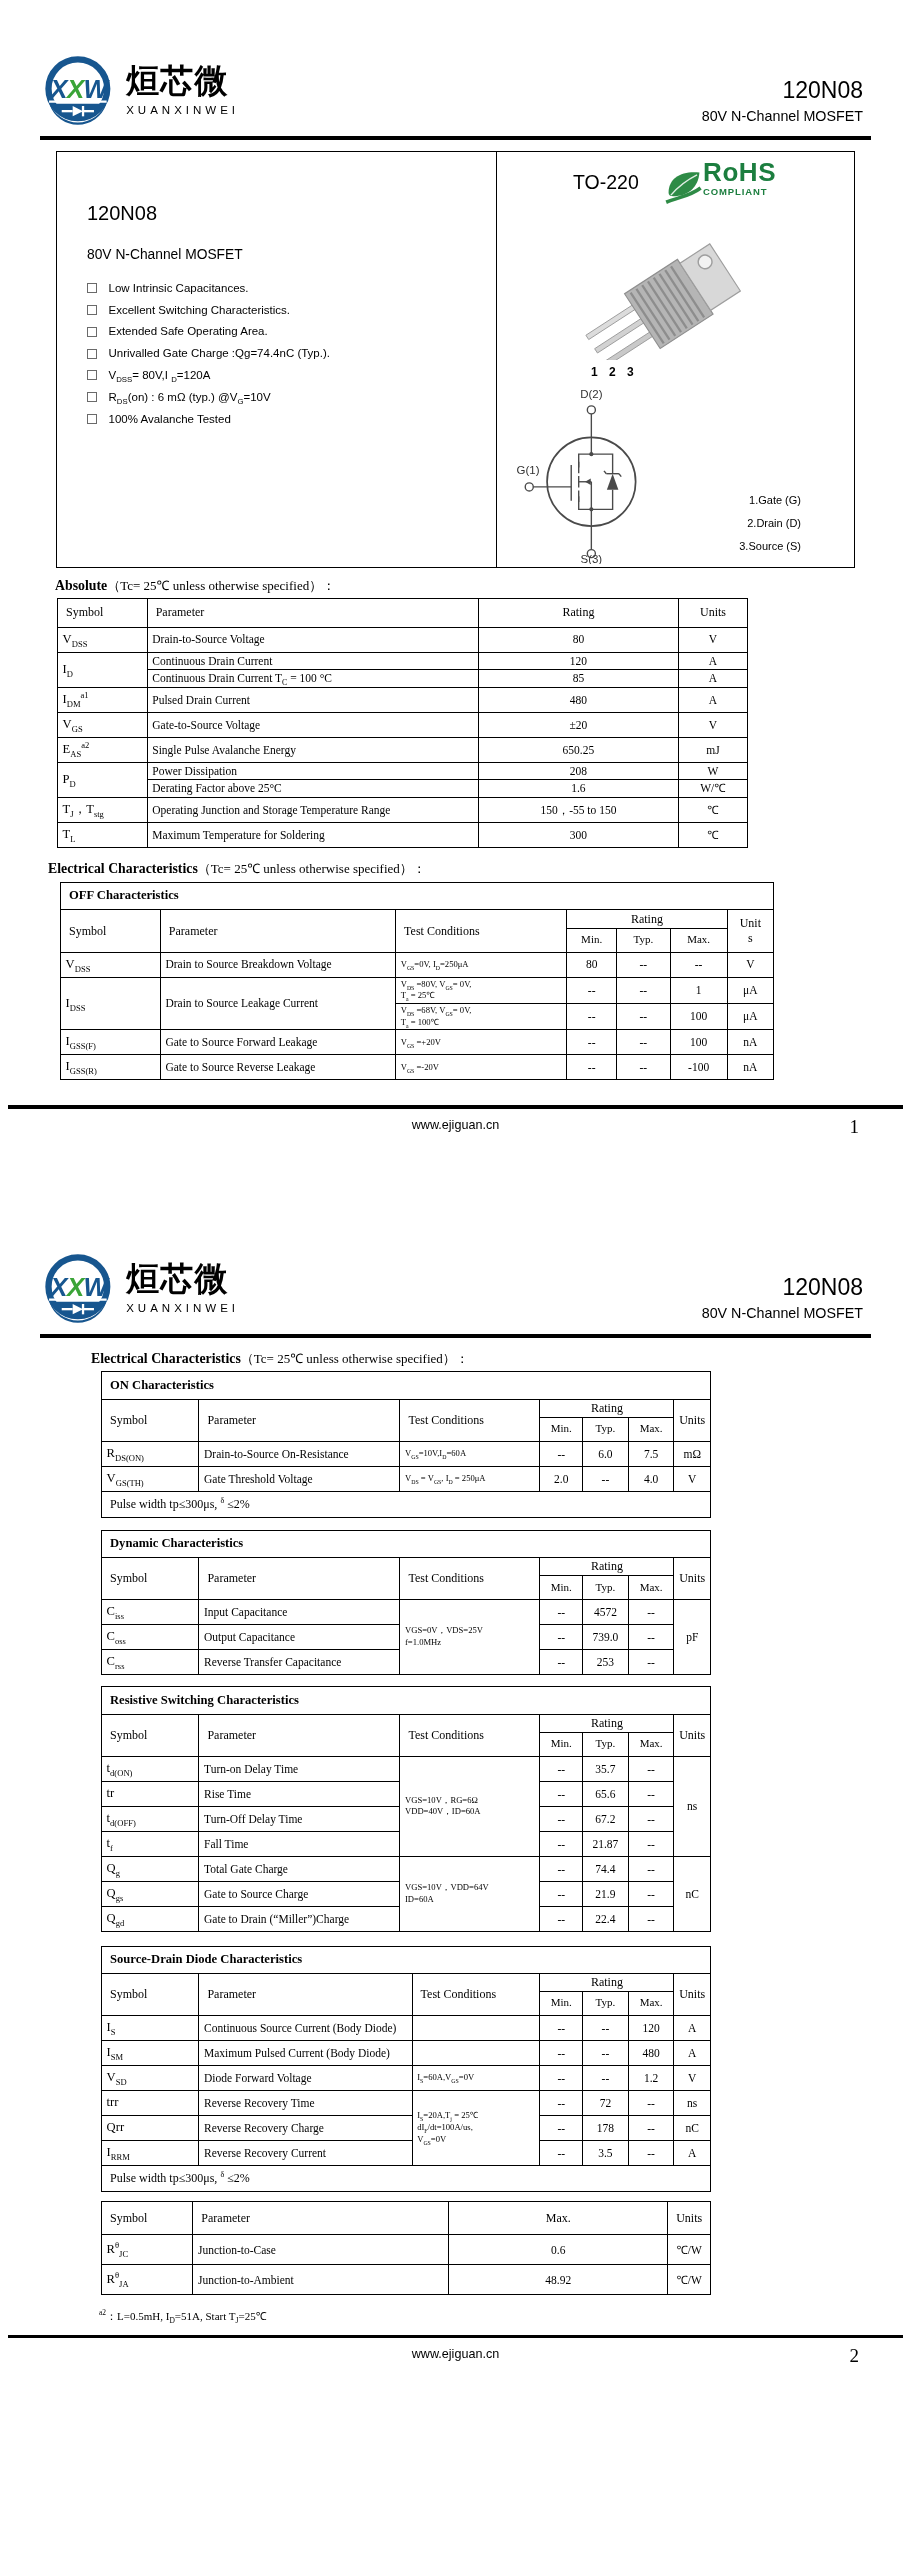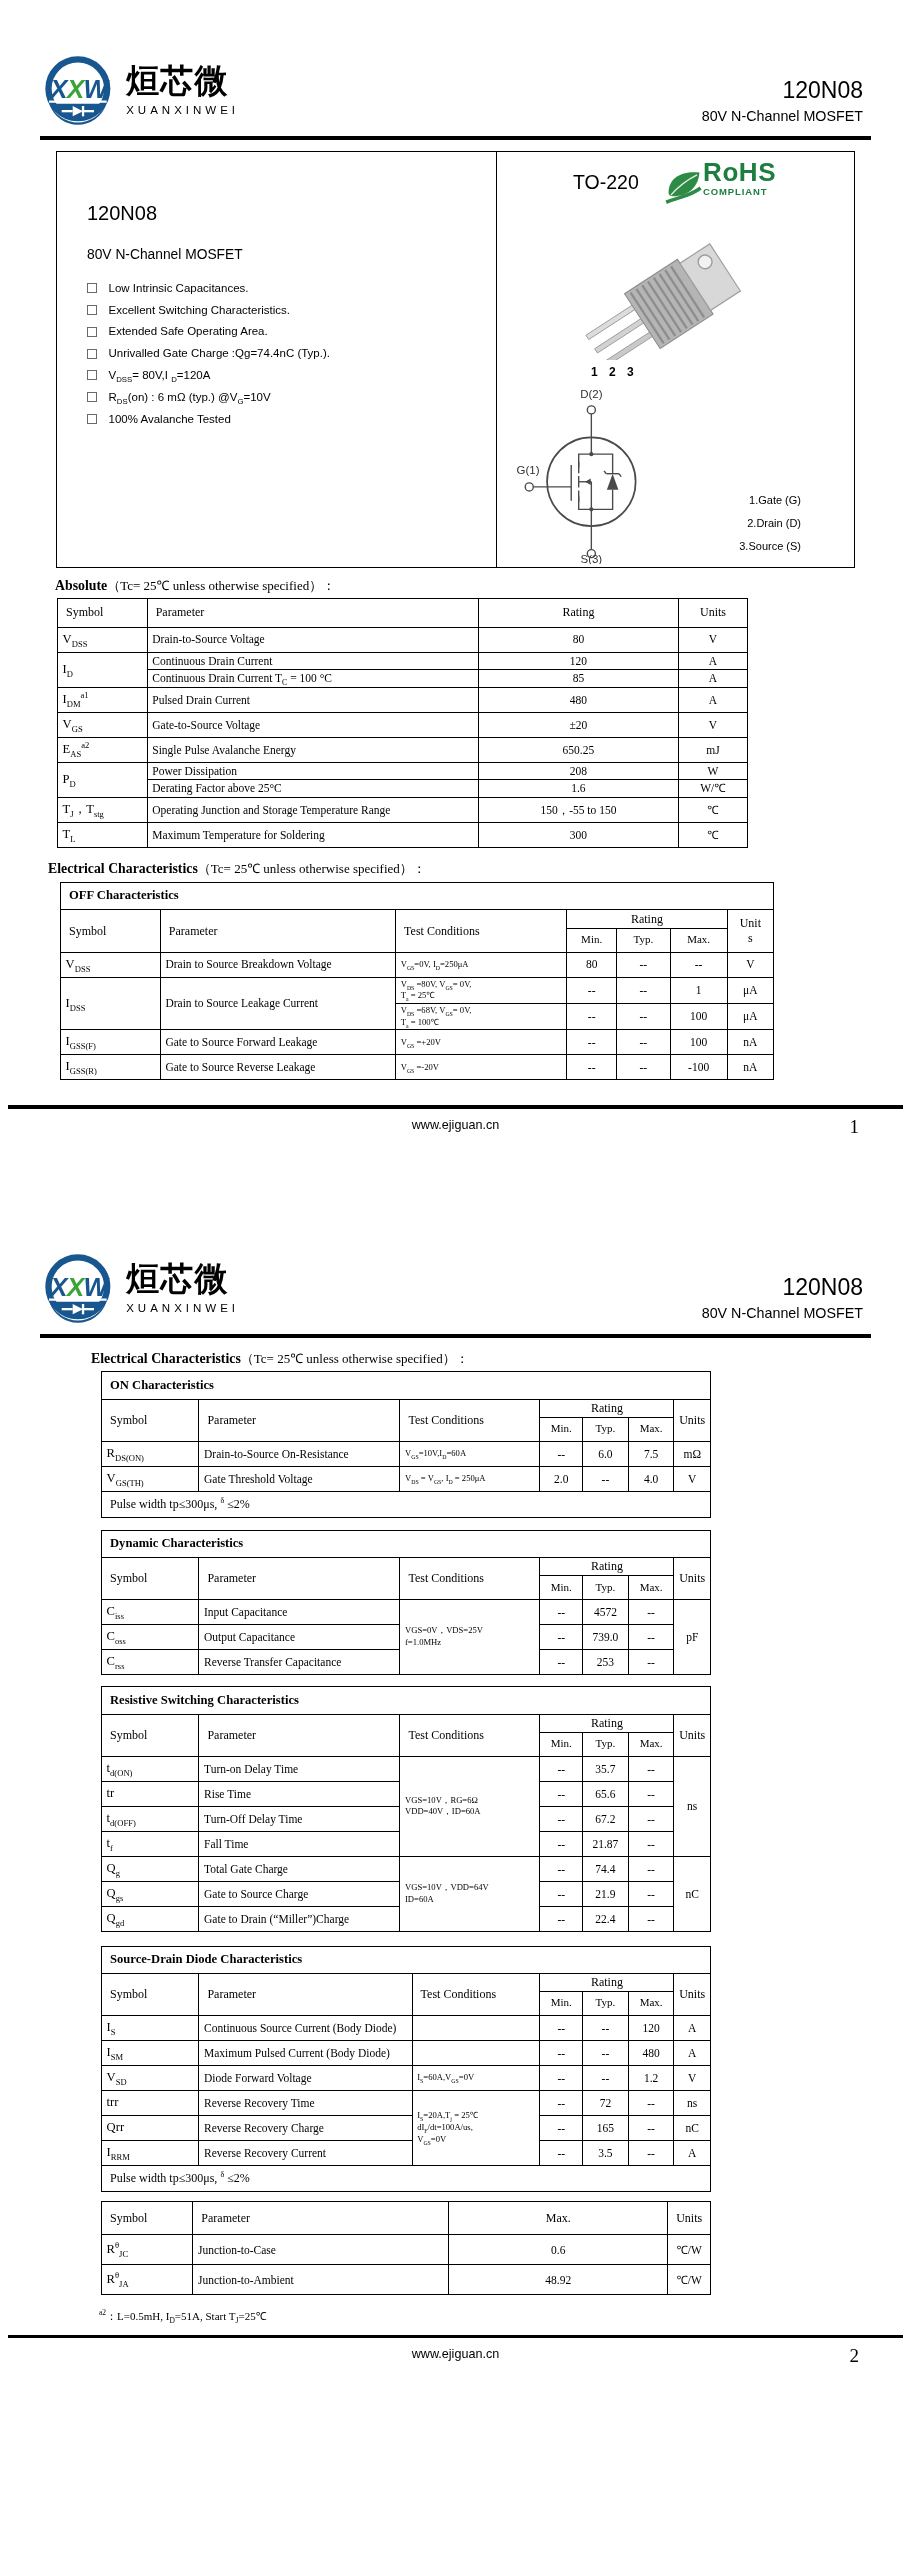--- a/index.html
+++ b/index.html
@@ -677,21 +677,21 @@
             <td rowspan="3" class="c-tc">I<sub>S</sub>=20A,T<sub>j</sub> = 25℃<br>dI<sub>F</sub>/dt=100A/us,<br>V<sub>GS</sub>=0V</td>
             <td class="c-val">--</td>
             <td class="c-val">72</td>
             <td class="c-val">--</td>
             <td class="c-unit">ns</td>
           </tr>
           <tr>
             <td class="c-sym">Qrr</td>
             <td class="c-par">Reverse Recovery Charge</td>
             <td class="c-val">--</td>
-            <td class="c-val">165</td>
+            <td class="c-val">178</td>
             <td class="c-val">--</td>
             <td class="c-unit">nC</td>
           </tr>
           <tr>
             <td class="c-sym">I<sub>RRM</sub></td>
             <td class="c-par">Reverse Recovery Current</td>
             <td class="c-val">--</td>
             <td class="c-val">3.5</td>
             <td class="c-val">--</td>
             <td class="c-unit">A</td>

